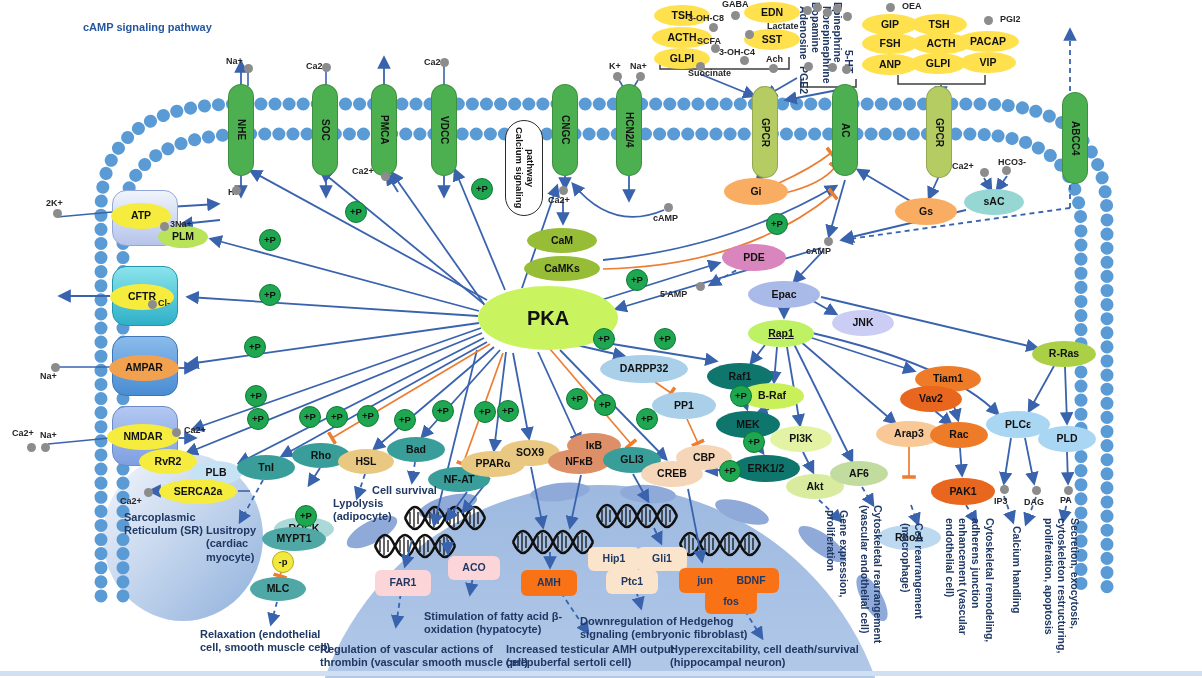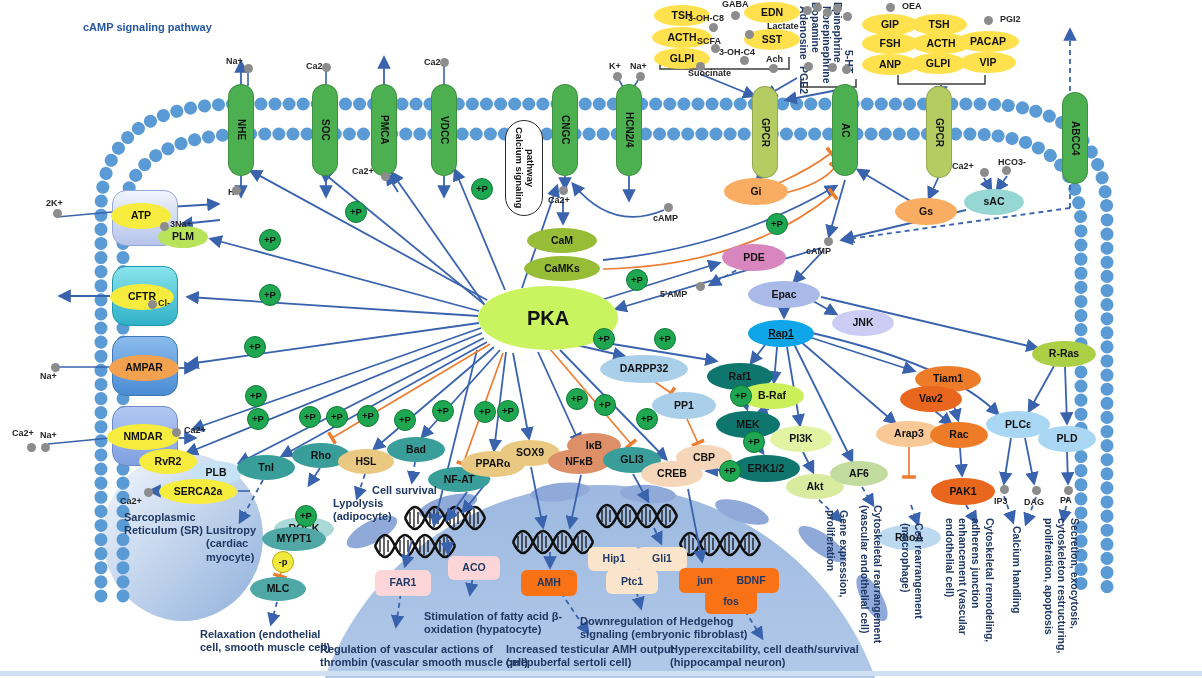--- a/index.html
+++ b/index.html
@@ -24,21 +24,21 @@
   .ttl{font-size:11px;color:#2457a0;}
   .vert{writing-mode:vertical-rl;text-orientation:mixed;white-space:pre;font-size:10.5px;
         color:var(--navy);line-height:1.25;}
   .dot{position:absolute;width:9px;height:9px;border-radius:50%;background:#8c8c8c;z-index:2;}
   
   .c-green{background:#4caf50;} .c-gpcr{background:#b5cc63;}
   .c-lig{background:#ffe14d;} .c-yel{background:#f6ec3d;}
   .c-olive{background:#97bc36;} .c-pka{background:#c9f45f;}
   .c-pink{background:#d886bd;} .c-gprot{background:#f9ad62;}
   .c-sac{background:#96d7d3;} .c-peri{background:#a9bae9;} .c-lav{background:#cbcdf4;}
-  .c-grn2{background:#0ea5e9;text-decoration:underline;} .c-blue{background:#0f766e;} .c-braf{background:#c9ef59;}
+  .c-grn2{background:#bef264;text-decoration:underline;} .c-blue{background:#0f766e;} .c-braf{background:#c9ef59;}
   .c-pi3k{background:#e2f4a3;} .c-akt{background:#d8eb9f;} .c-af6{background:#c2dc9f;}
   .c-arap{background:#f8c897;} .c-rhoa{background:#bcd9ef;}
   .c-or{background:#ee7b28;} .c-or2{background:#e8661e;}
   .c-rras{background:#abd046;} .c-lblue{background:#a9d6f2;} .c-lblue2{background:#a9cfe9;}
   .c-plb{background:#c6e2f5;} .c-tealD{background:#399e9a;} .c-tealM{background:#4fa8a5;}
   .c-tealL{background:#abd9d7;margin-top:32px;} .c-wheat{background:#e9c982;} .c-salmon{background:#dd8f68;}
   .c-peach{background:#f6d6b8;} .c-plm{background:#b9e35a;} .c-ampar{background:#f2a14f;}
   .c-pinkR{background:#fbd5d8;color:#203864;} .c-cream{background:#f97316;color:#203864;}
   .c-peachR{background:#fae4cc;color:#203864;}
   .c-pp{background:#1ea750;border:1px solid #0e7a35;font-size:9.5px;}

